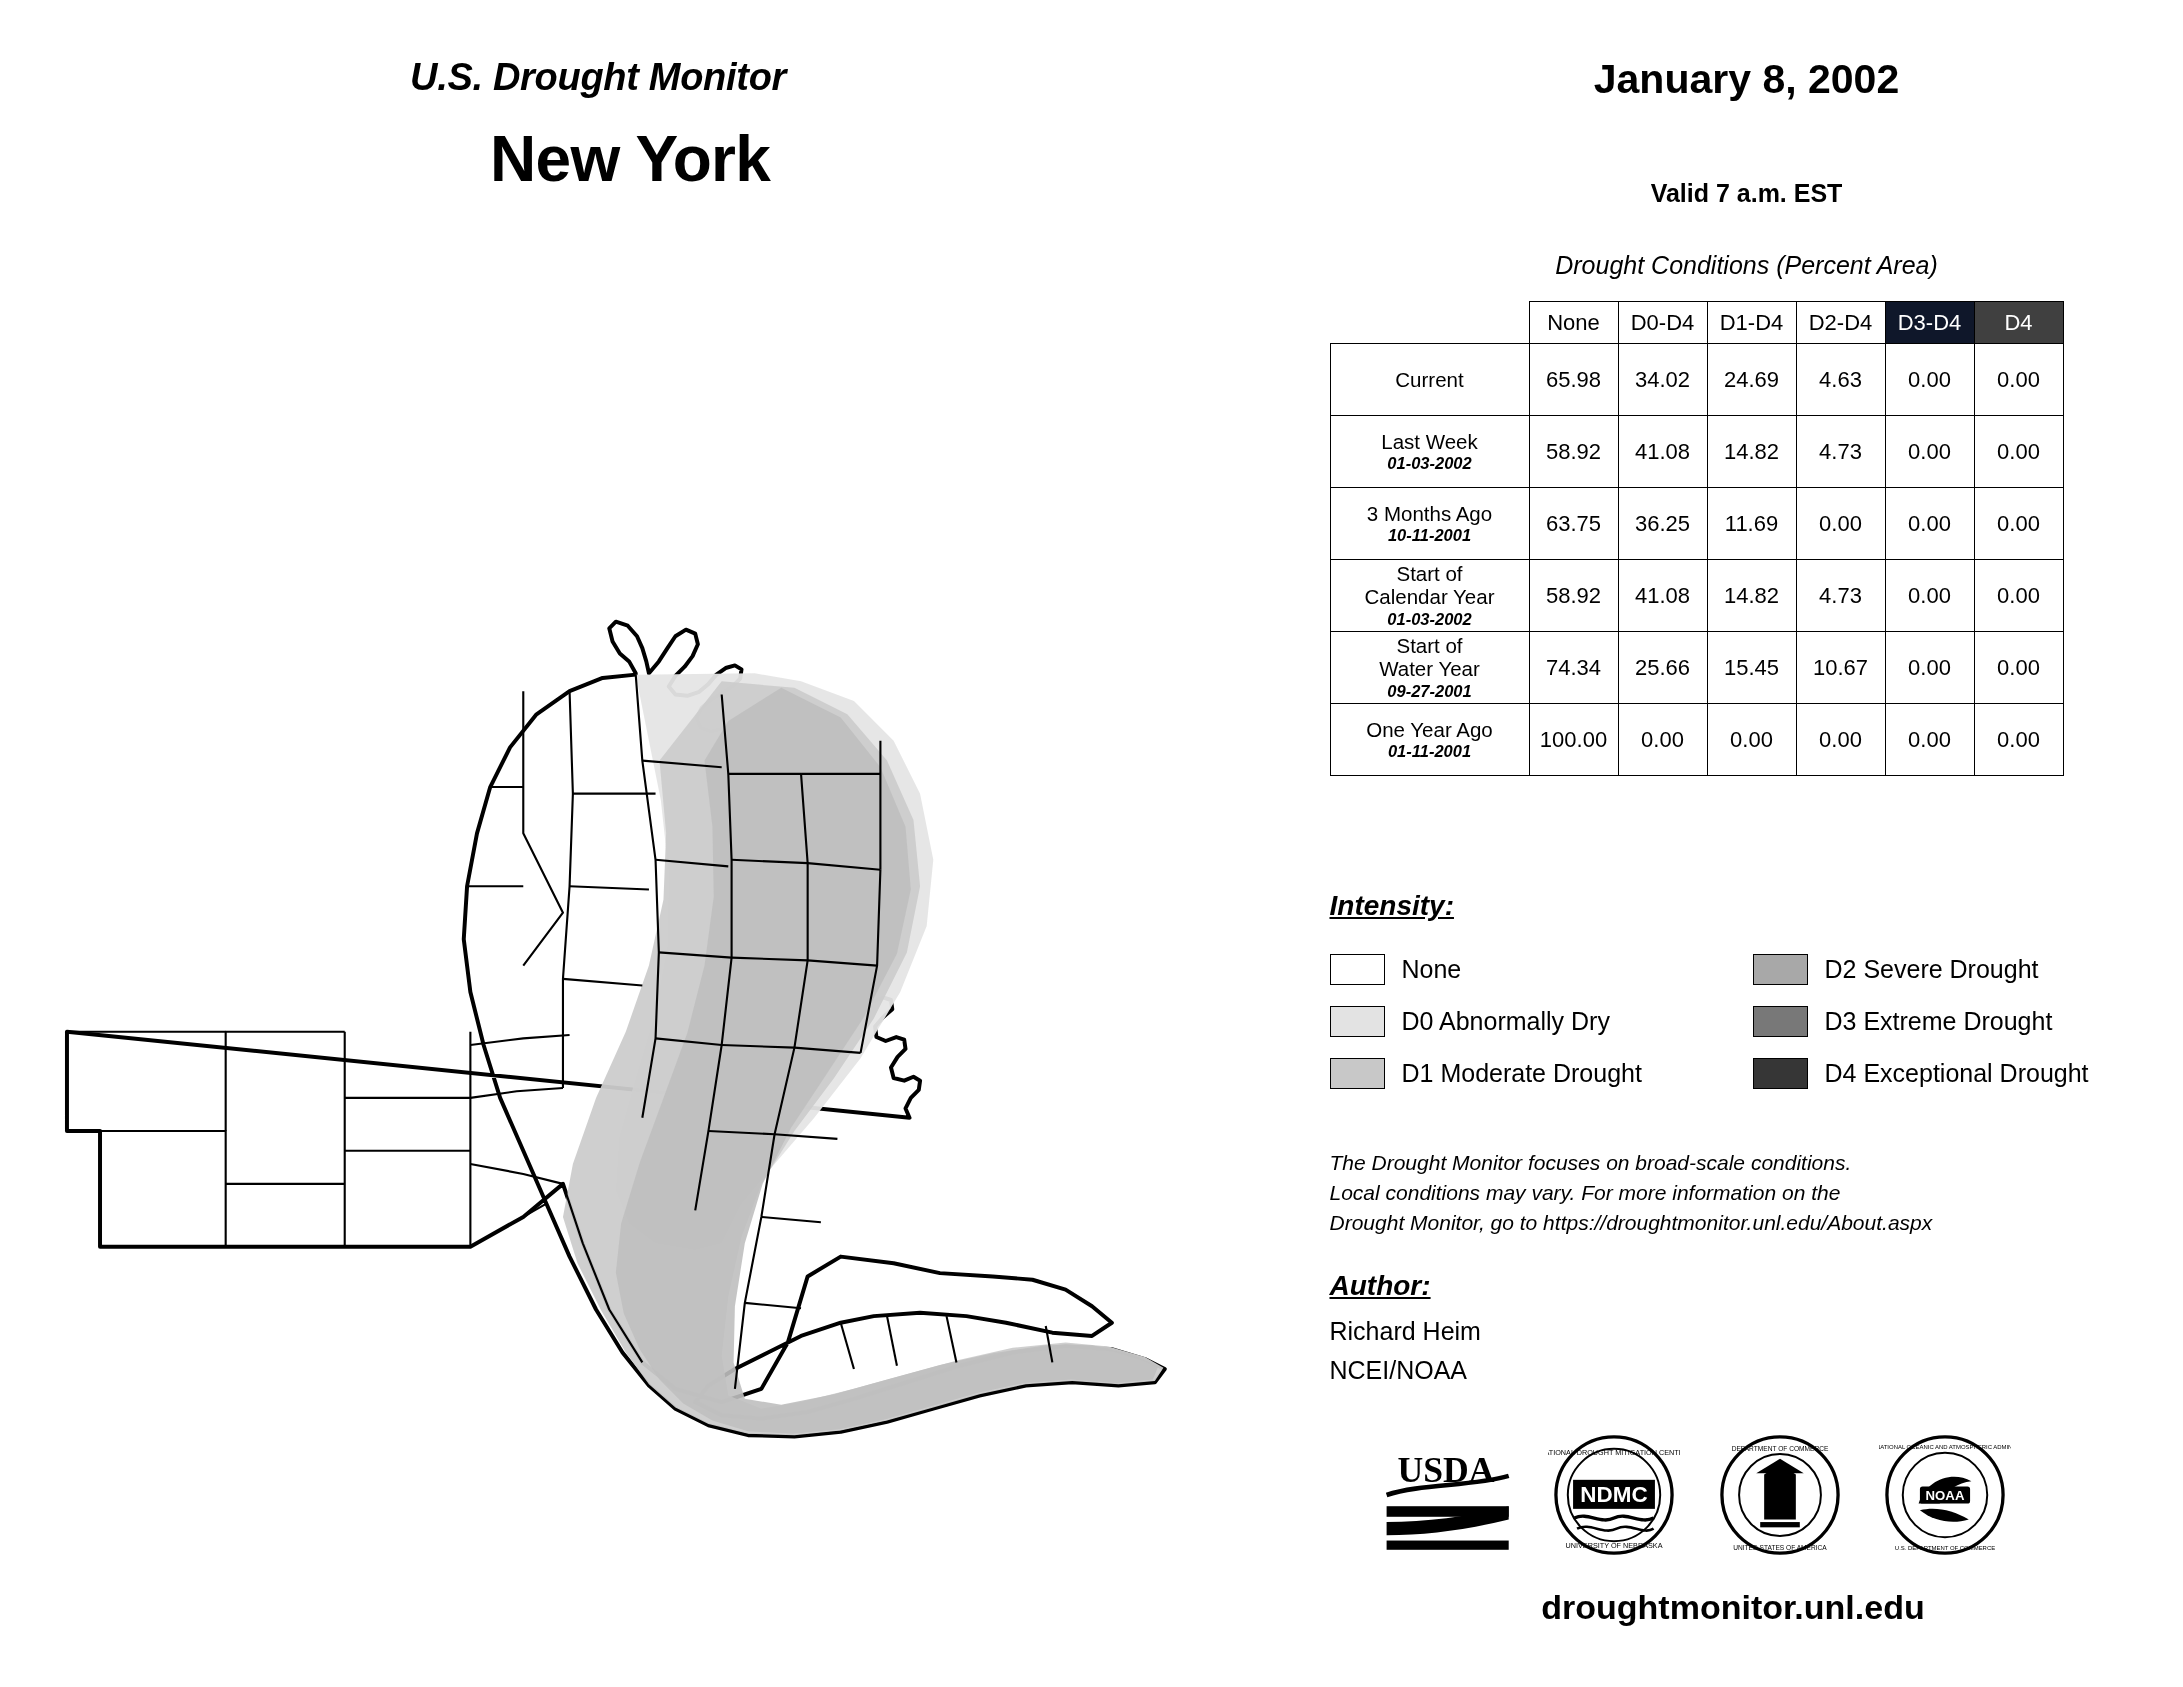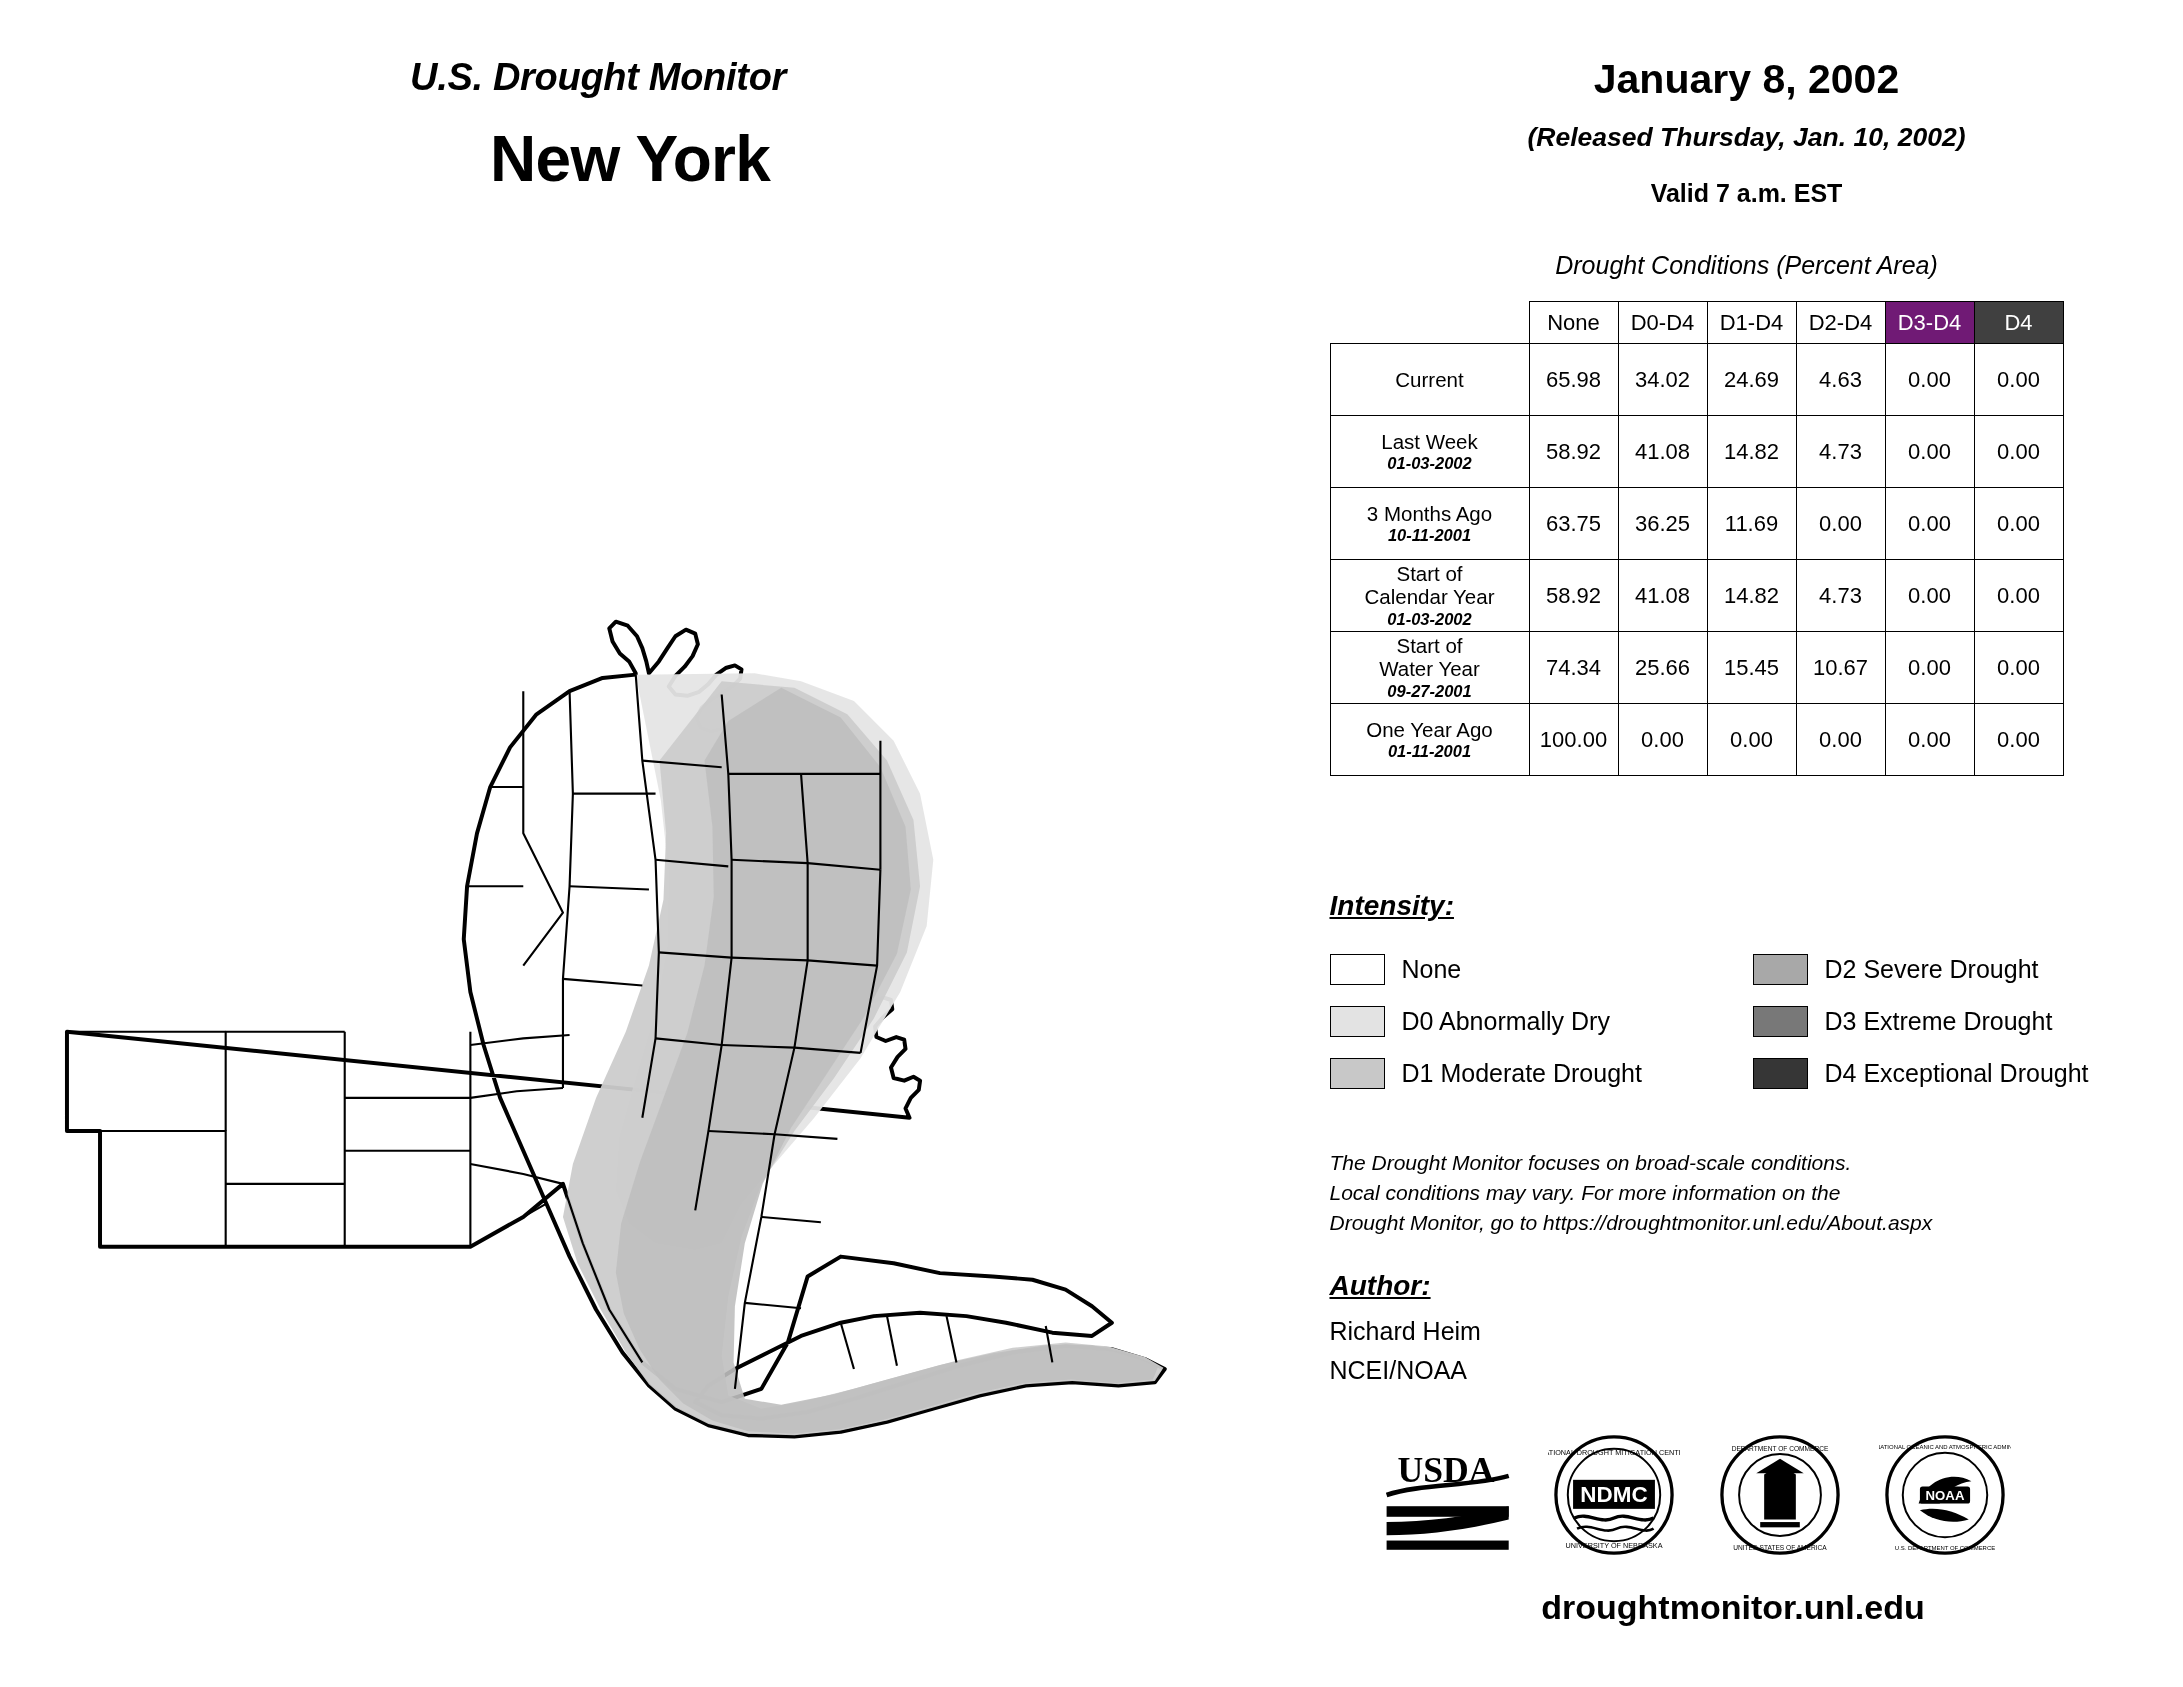--- a/index.html
+++ b/index.html
@@ -135,21 +135,21 @@
     font-weight: bold;
     font-style: italic;
     font-size: 16.5px;
     margin-top: 1.3px;
   }
   th.colhead {
     width: 88px;
     height: 41px;
     font-size: 22px;
   }
-  th.h-d3 { background: #701a75; color: #ffffff; }
+  th.h-d3 { background: #0f172a; color: #ffffff; }
   th.h-d4 { background: #404040; color: #ffffff; }
   td.val { font-size: 22px; }
 
   
   .intensity-title {
     position: absolute;
     left: -26.5px;
     top: 890px;
     font-size: 28px;
     font-style: italic;
@@ -372,21 +372,20 @@
         <path d="M1490,1305 L1500,1360"></path>
         <path d="M1250,1290 L1265,1365"></path>
       </g>
     </svg>
   </div>
 </div>
 
 <div class="right-col">
 
   <div class="date-line">January 8, 2002</div>
-  <div class="released-line">(Released Thursday, Jan. 10, 2002)</div>
   <div class="valid-line">Valid 7 a.m. EST</div>
 
   <div class="table-caption">Drought Conditions (Percent Area)</div>
 
   <table class="cond">
     <thead>
       <tr>
         <th class="corner"></th>
         <th class="colhead h-none">None</th>
         <th class="colhead h-d0">D0-D4</th>

